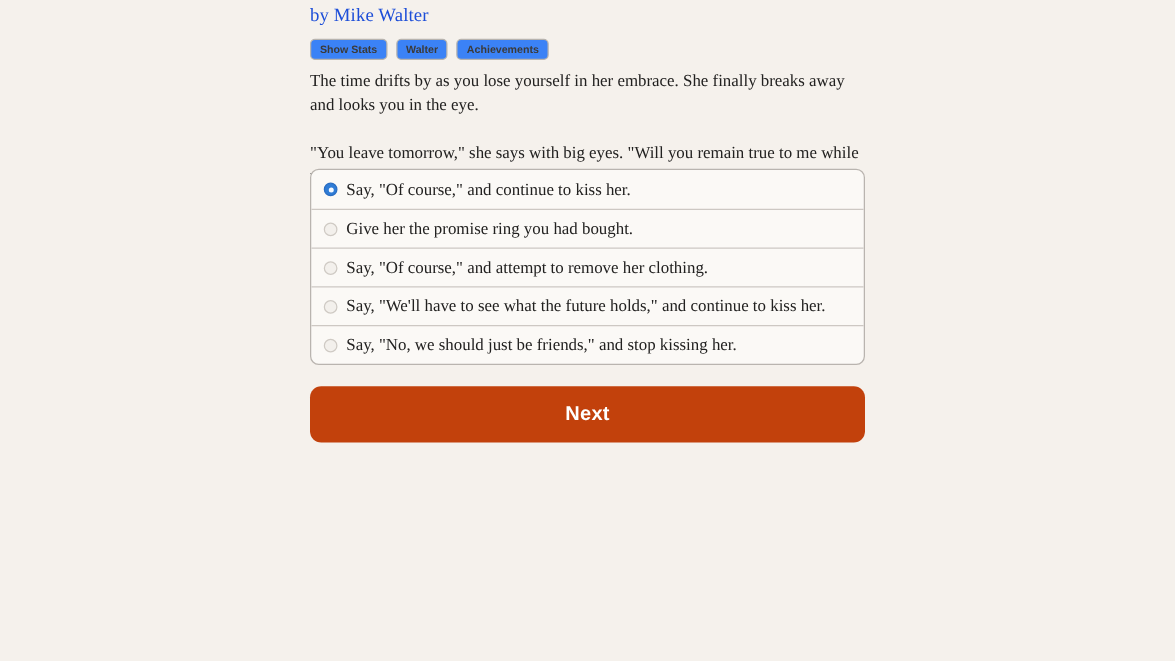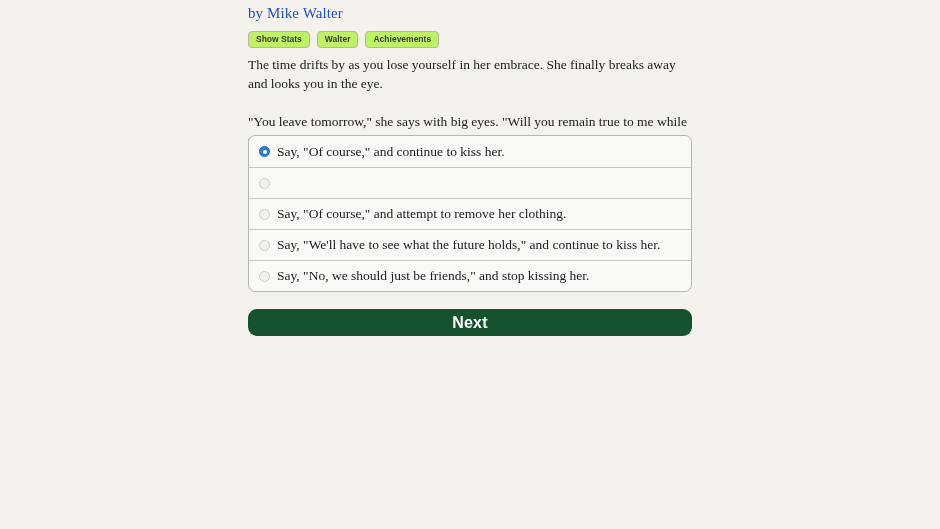--- a/index.html
+++ b/index.html
@@ -31,21 +31,21 @@
     top: 31px;
     left: 0;
     display: flex;
     gap: 7px;
   }
   .toolbar button {
     font-family: "Liberation Sans", sans-serif;
     font-size: 8.5px;
     font-weight: bold;
     color: #3c3a38;
-    background: #bef264;
+    background: #3b82f6;
     border: 1px solid #b7b3ae;
     border-radius: 4px;
     padding: 3px 7px 3px;
     line-height: 1;
     cursor: pointer;
   }
   .story {
     position: absolute;
     top: 55px;
     left: 0;
@@ -99,22 +99,22 @@
     font-size: 13.5px;
     color: #222120;
     white-space: nowrap;
     overflow: hidden;
   }
   .next-btn {
     position: absolute;
     top: 309px;
     left: 0;
     width: 444px;
-    height: 27px;
-    background: #14532d;
+    height: 45px;
+    background: #c2410c;
     border: none;
     border-radius: 9px;
     color: #ffffff;
     font-family: "Liberation Sans", sans-serif;
     font-size: 16px;
     font-weight: bold;
     letter-spacing: 0.2px;
     cursor: pointer;
     display: flex;
     align-items: center;
@@ -139,20 +139,21 @@
     <p>"You leave tomorrow," she says with big eyes. "Will you remain true to me while you're gone?"</p>
   </div>
 
   <div class="choice-box">
     <div class="choice-row">
       <span class="radio checked"></span>
       <span class="choice-label">Say, "Of course," and continue to kiss her.</span>
     </div>
     <div class="choice-row">
       <span class="radio"></span>
+      <span class="choice-label">Give her the promise ring you had bought.</span>
     </div>
     <div class="choice-row">
       <span class="radio"></span>
       <span class="choice-label">Say, "Of course," and attempt to remove her clothing.</span>
     </div>
     <div class="choice-row">
       <span class="radio"></span>
       <span class="choice-label">Say, "We'll have to see what the future holds," and continue to kiss her.</span>
     </div>
     <div class="choice-row">

